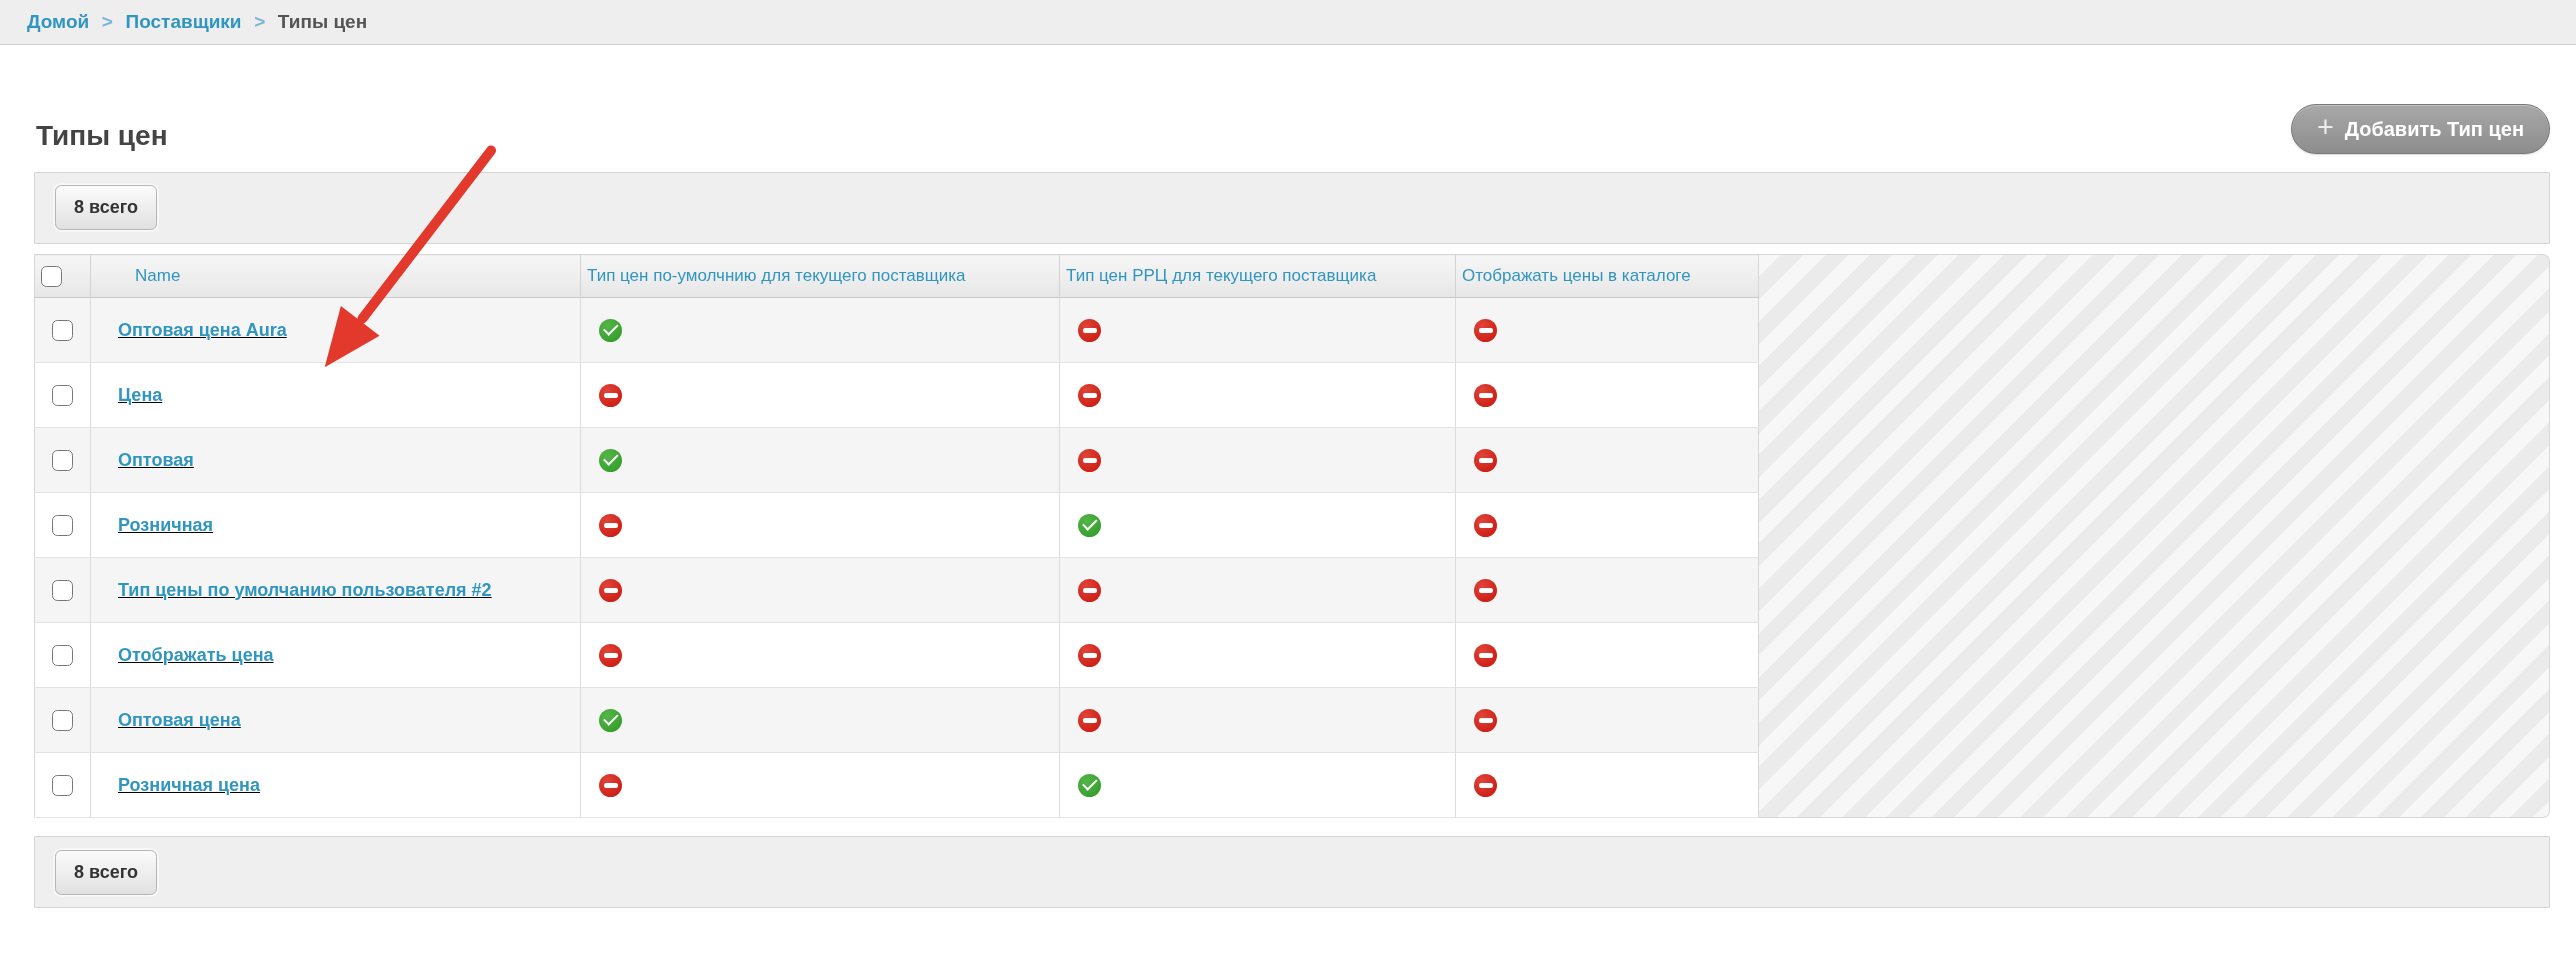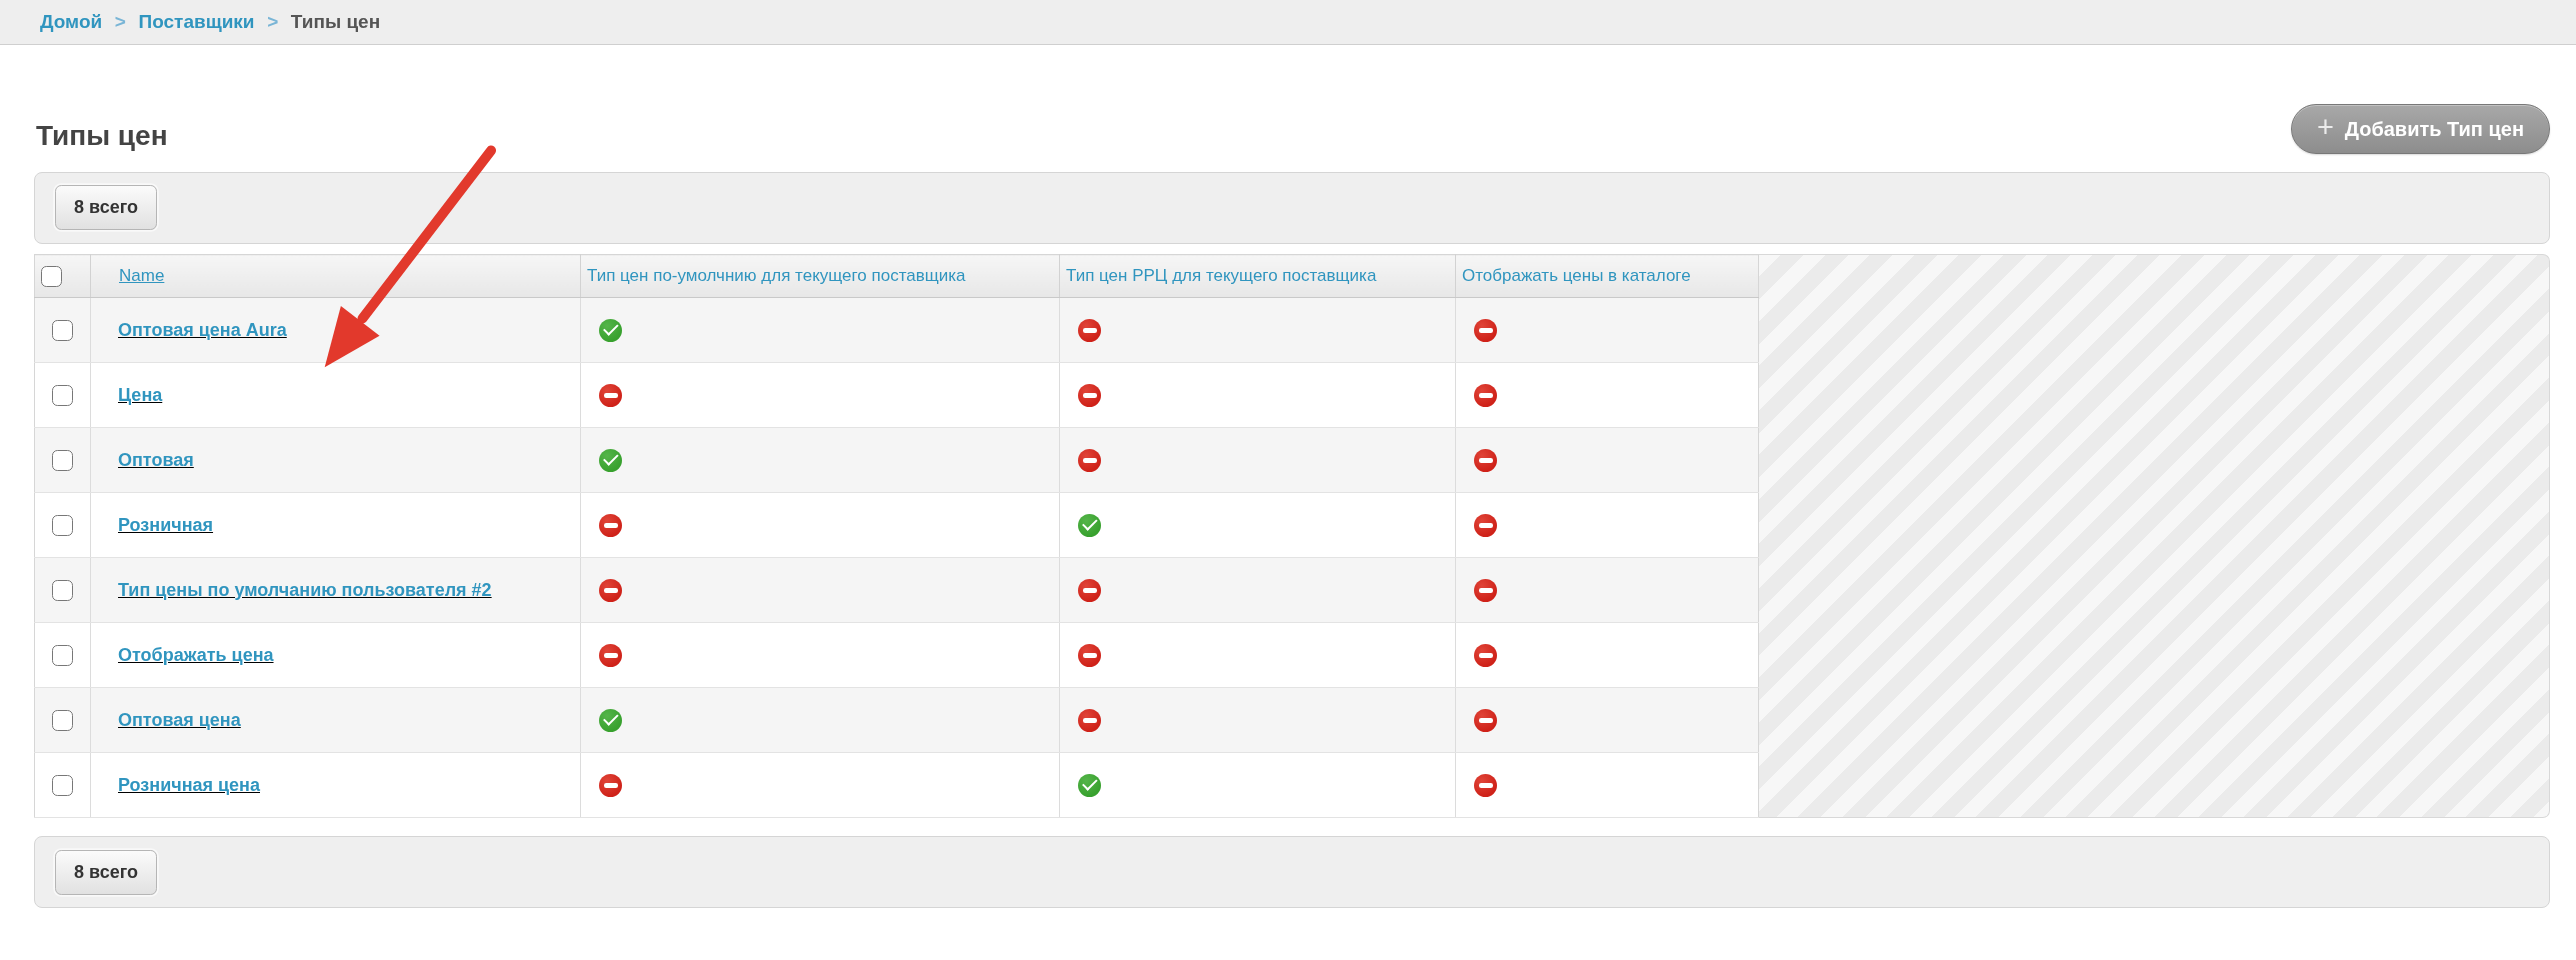--- a/index.html
+++ b/index.html
@@ -18,21 +18,21 @@
     position:relative;
     overflow:hidden;
   }
   
   .breadcrumb-bar{
     height:45px;
     background:#eeeeee;
     border-bottom:1.8px solid #cfcfcf;
     display:flex;
     align-items:center;
-    padding:0 40px;
+    padding:0 27px;
     font-size:19px;
     font-weight:bold;
   }
   .breadcrumb-bar a{color:var(--link-blue);text-decoration:none;cursor:pointer;}
   .crumb-sep{color:#79b5d6;margin:0 12.6px;font-size:19px;}
   .crumb-current{color:var(--breadcrumb-current);}
   
   h1{
     margin:77px 36px 0 36px;
     font-size:28px;
@@ -65,21 +65,21 @@
     color:#ececec;
     line-height:1;
     margin-top:-2.7px;
   }
   
   .bar{
     margin:21.6px 26px 0 34px;
     height:72px;
     background:#efefef;
     border:0.9px solid #d5d5d5;
-    border-radius:8px;
+    border-radius:1px;
     display:flex;
     align-items:center;
     padding:0 20px;
   }
   .bar.bottom{margin-top:18px;}
   .count-btn{
     height:45px;
     padding:0 18px;
     border:0.9px solid #b5b5b5;
     border-radius:6.3px;
@@ -117,21 +117,21 @@
     font-size:17px;
     font-weight:normal;
     color:var(--link-blue);
     text-align:left;
     padding-left:6px;
     white-space:nowrap;
     overflow:hidden;
     cursor:pointer;
   }
   thead th:last-child{border-right:none;}
-  thead th.th-name{padding-left:28px;text-decoration:underline;}
+  thead th.th-name{padding-left:44px;}
   tbody td{
     height:65px;
     border-bottom:0.9px solid #e3e3e3;
     border-right:0.9px solid #dcdcdc;
     padding-left:18px;
     vertical-align:middle;
     text-decoration:underline;
   }
   tbody td:last-child{border-right:none;}
   tbody tr:nth-child(odd){background:#f5f5f5;}

